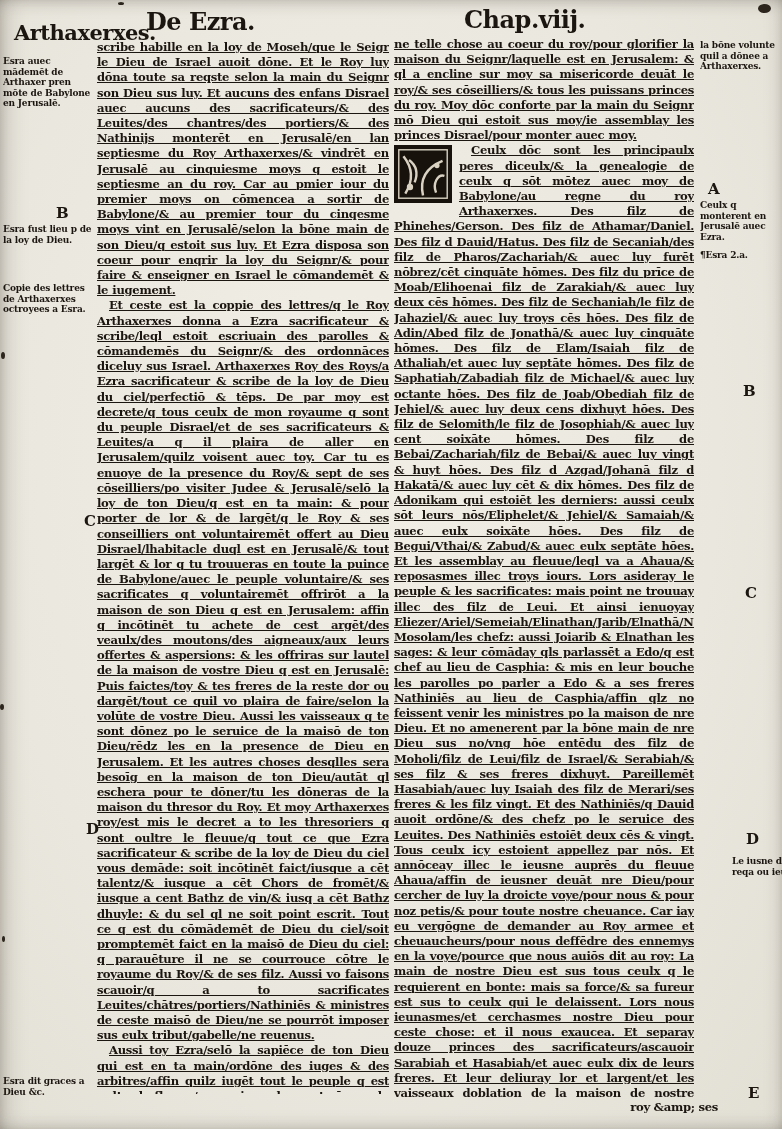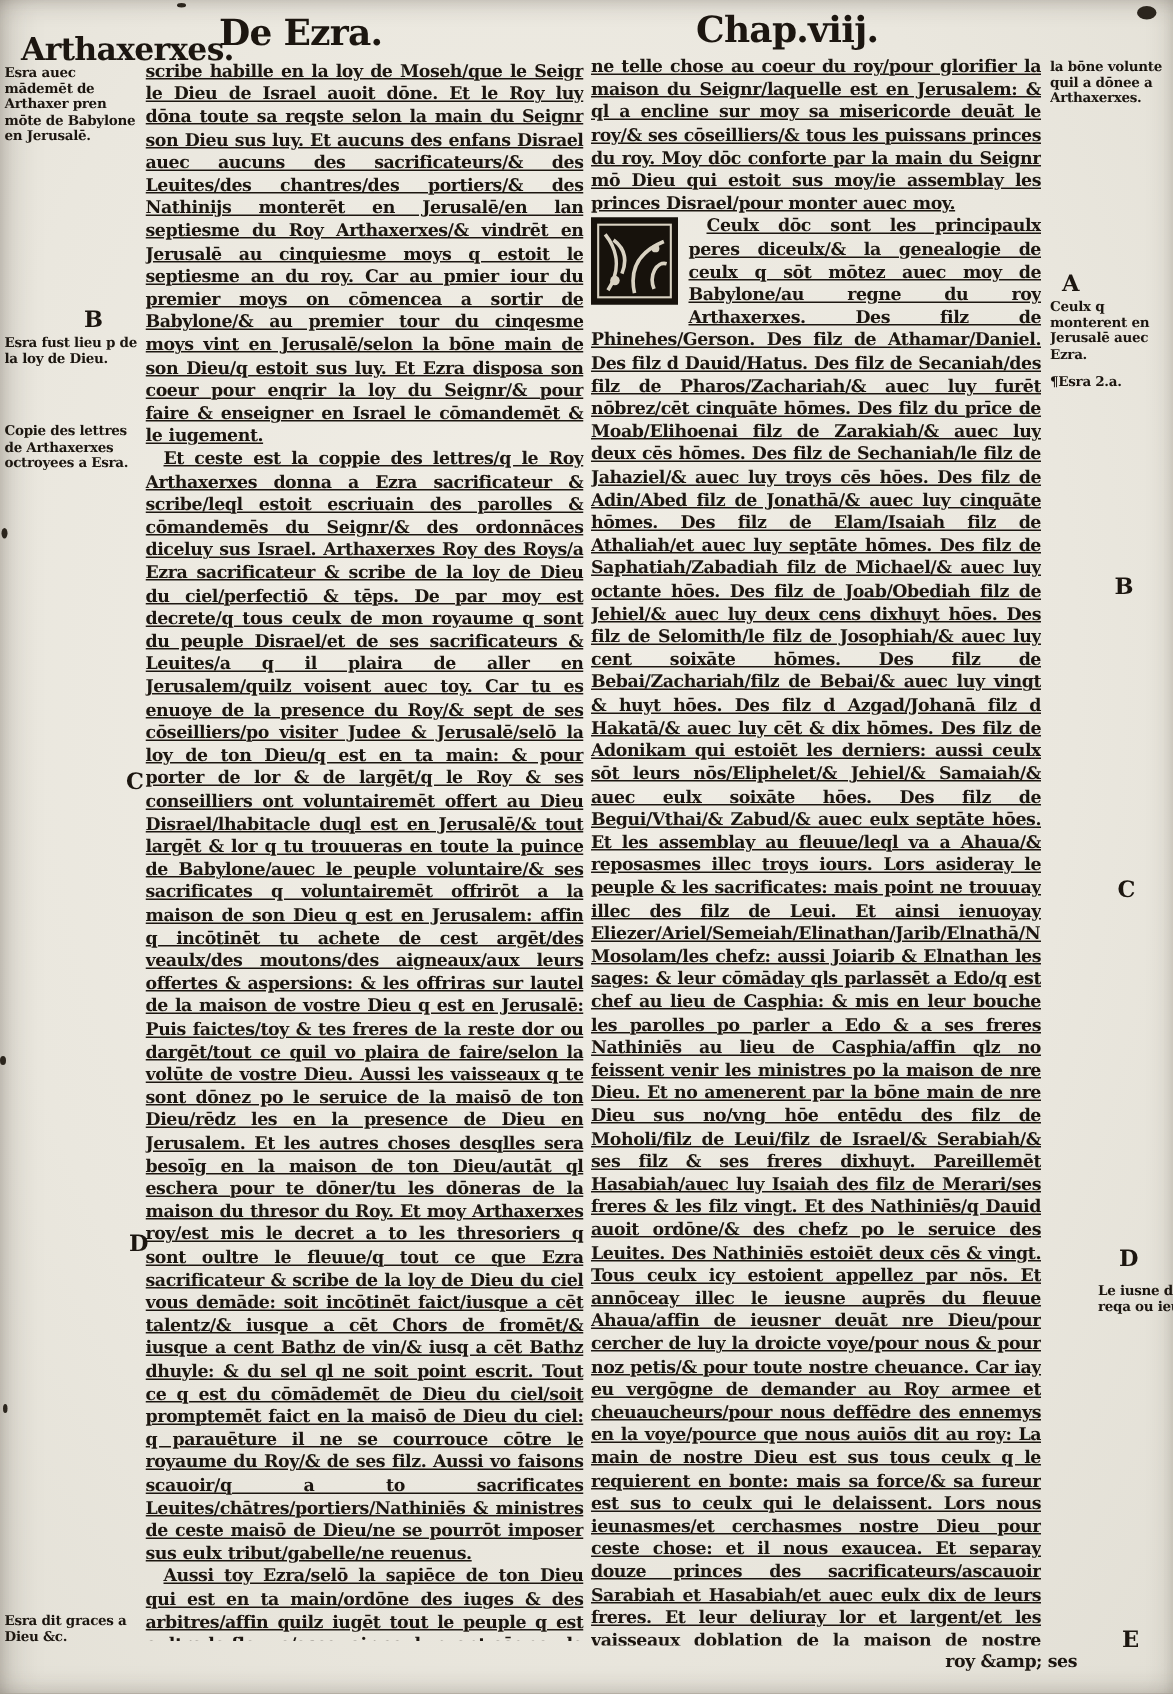--- a/index.html
+++ b/index.html
@@ -51,21 +51,21 @@
 </style>
 </head>
 <body>
 
 <div class="page">
 
   <div class="hdr hdr-arthax">Arthaxerxes.</div>
   <div class="hdr hdr-ezra">De Ezra.</div>
   <div class="hdr hdr-chap">Chap.viij.</div>
 
-  <div class="mnote mnote-l" style="top:44px;">Esra auec mādemēt de Arthaxer pren mōte de Babylone en Jerusalē.</div>
+  <div class="mnote mnote-l" style="top:56px;">Esra auec mādemēt de Arthaxer pren mōte de Babylone en Jerusalē.</div>
   <div class="gl" style="left:56px;top:206px;">B</div>
   <div class="mnote mnote-l" style="top:224px;">Esra fust lieu p de la loy de Dieu.</div>
   <div class="mnote mnote-l" style="top:283px;">Copie des lettres de Arthaxerxes octroyees a Esra.</div>
   <div class="gl" style="left:84px;top:514px;">C</div>
   <div class="gl" style="left:86px;top:822px;">D</div>
   <div class="mnote mnote-l" style="top:1076px;">Esra dit graces a Dieu &amp;c.</div>
 
   <div class="mnote mnote-r" style="top:40px;">la bōne volunte quil a dōnee a Arthaxerxes.</div>
   <div class="gl" style="left:708px;top:182px;">A</div>
   <div class="mnote mnote-r" style="top:200px;">Ceulx q monterent en Jerusalē auec Ezra.</div>

